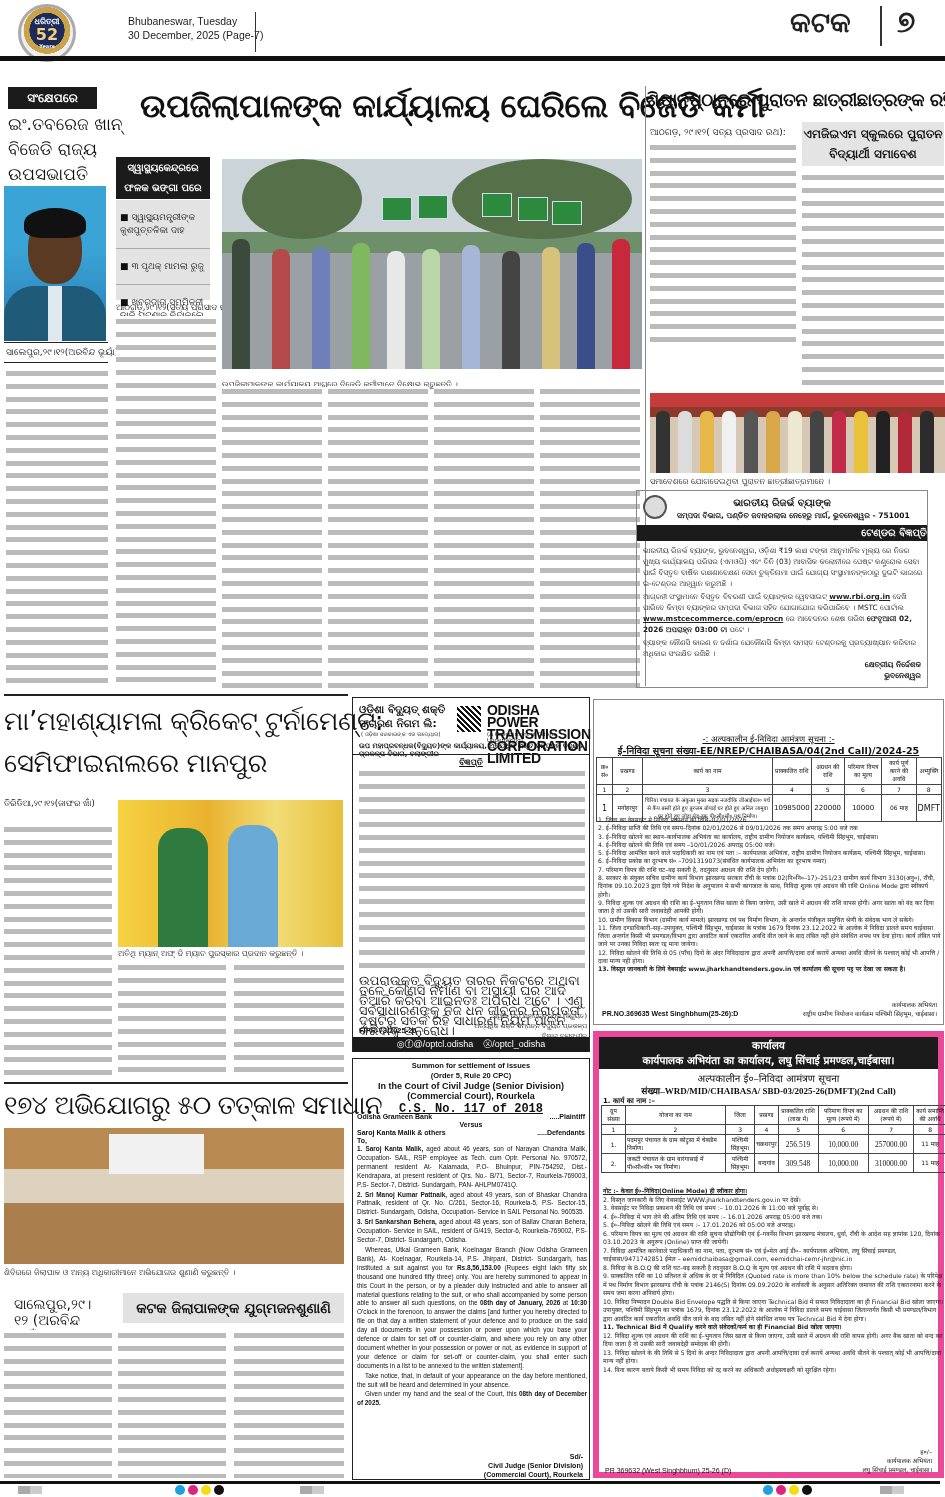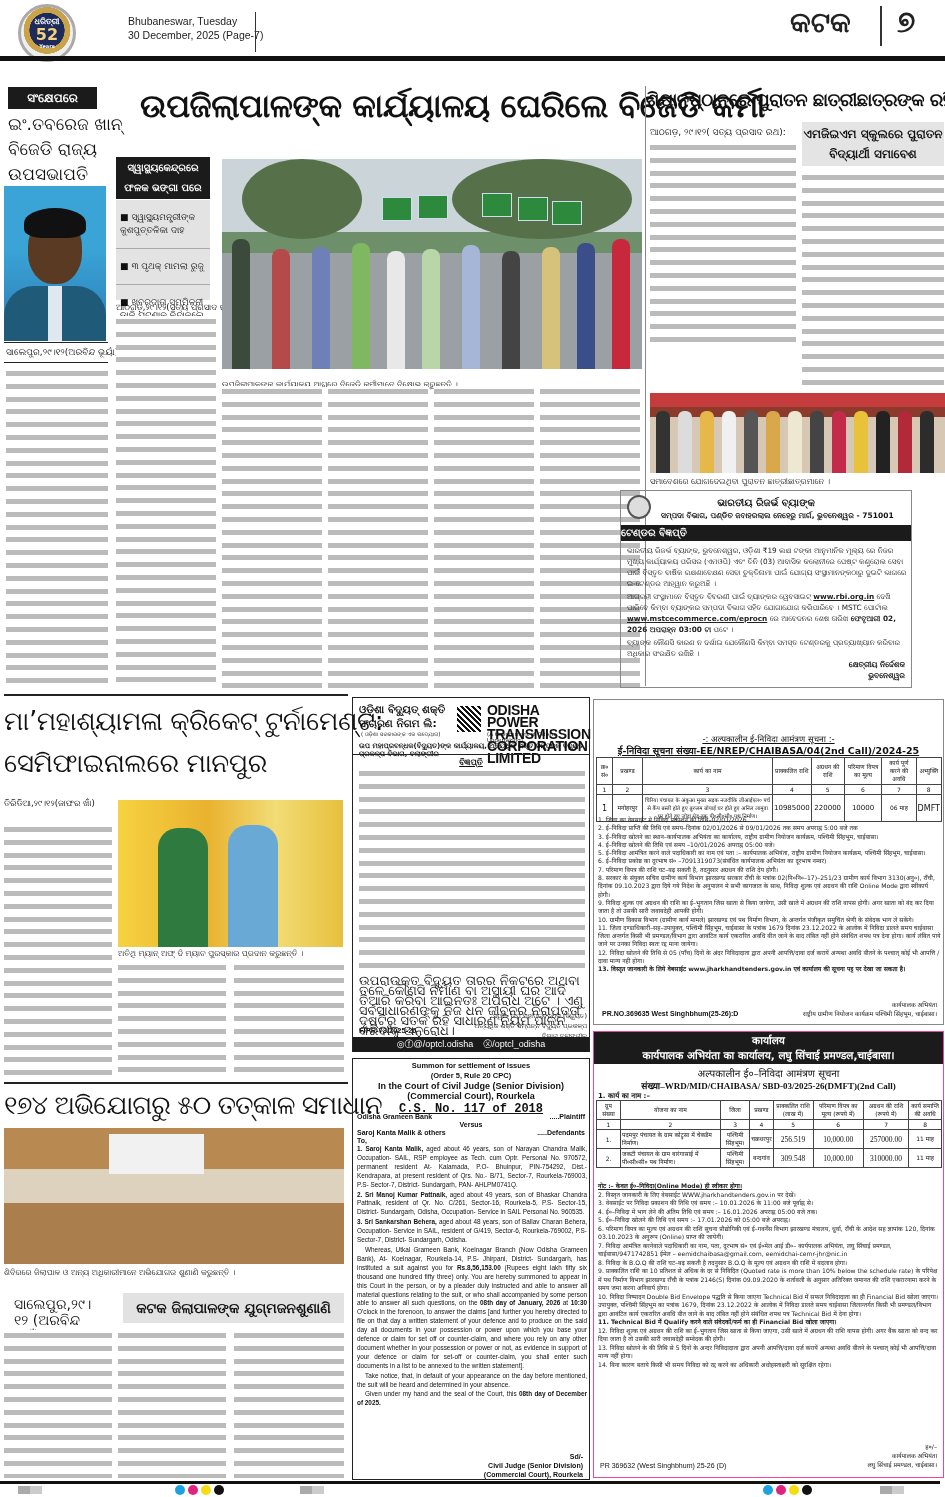--- a/index.html
+++ b/index.html
@@ -46,25 +46,25 @@
   #main-photo .person { position:absolute; bottom: 0; width: 18px; border-radius: 8px 8px 0 0; }
   #main-caption { left: 222px; top: 380px; }
   
   #rt-headline { left: 646px; top: 86px; width: 299px; font-size: 18px; font-weight: bold; line-height: 28px; white-space: nowrap; color: #111; letter-spacing: -0.6px; }
   #rt-dateline { left: 650px; top: 127px; font-size: 9px; }
   #rt-kicker { left: 802px; top: 122px; width: 142px; height: 44px; background: #e4e4e4; font-size: 12px; font-weight: bold; text-align: center; line-height: 20px; padding-top: 2px; }
   #rt-photo { left: 650px; top: 393px; width: 295px; height: 80px; background: linear-gradient(#c43c3c 0 18%, #8b3a2c 18% 30%, #d7c8b6 30% 100%); }
   #rt-photo .p { position:absolute; bottom:0; width: 14px; height: 62px; border-radius: 6px 6px 0 0; }
   #rt-caption { left: 650px; top: 477px; }
   
-  #rbi { left: 620px; top: 490px; width: 292px; height: 198px; border: 1px solid #888; }
+  #rbi { left: 636px; top: 490px; width: 292px; height: 198px; border: 1px solid #888; }
   #rbi-emblem { left: 6px; top: 4px; width: 24px; height: 24px; border-radius: 50%; border: 2px solid #555; background: #ddd; }
   #rbi-name { left: 0; top: 6px; width: 100%; text-align: center; font-size: 10px; font-weight: bold; }
   #rbi-address { left: 40px; top: 20px; width: 250px; font-size: 7.5px; font-weight: bold; }
-  #rbi-bar { left: 0; top: 34px; width: 100%; height: 16px; background: #1b1b1b; color: #fff; font-size: 10px; font-weight: bold; text-align: left; line-height: 16px; }
+  #rbi-bar { left: 0; top: 34px; width: 100%; height: 16px; background: #1b1b1b; color: #fff; font-size: 10px; font-weight: bold; text-align: right; line-height: 16px; }
   #rbi-body { left: 6px; top: 54px; width: 280px; font-size: 7.3px; line-height: 11px; color: #222; }
   #rbi-body .b { font-weight: bold; }
   #rbi-body .u { text-decoration: underline; }
   #rbi-sign { right: 6px; top: 168px; font-size: 7.5px; font-weight: bold; text-align: right; line-height: 11px; }
   
   #cricket-headline { left: 4px; top: 700px; width: 345px; font-size: 26px; line-height: 42px; color: #111; white-space: nowrap; letter-spacing: -0.5px; }
   #cricket-dateline { left: 4px; top: 798px; font-size: 8.5px; }
   #cricket-photo { left: 118px; top: 800px; width: 225px; height: 147px; background: linear-gradient(90deg, #f6d240, #e9b22f 40%, #f2dc76 70%, #e7c03d); }
   #cricket-photo .man1 { position:absolute; left: 40px; top: 28px; width: 50px; height: 120px; background: #2f7a3f; border-radius: 20px 20px 0 0; }
   #cricket-photo .man2 { position:absolute; left: 110px; top: 25px; width: 50px; height: 122px; background: #69a9d6; border-radius: 20px 20px 0 0; }
@@ -106,21 +106,21 @@
   #nrep-sub { left: 0; top: 33px; width: 100%; text-align: center; font-size: 8.5px; text-decoration: underline; }
   #nrep-no { left: 0; top: 44px; width: 100%; text-align: center; font-size: 9.5px; font-weight: bold; text-decoration: underline; }
   table.tend { border-collapse: collapse; font-size: 6px; }
   table.tend td, table.tend th { border: 1px solid #444; text-align: center; padding: 1px; font-weight: normal; }
   #nrep-table { left: 2px; top: 57px; width: 346px; }
   #nrep-notes { left: 4px; top: 116px; width: 344px; font-size: 6.1px; line-height: 8.3px; color: #222; }
   #nrep-notes .b { font-weight: bold; }
   #nrep-ref { left: 8px; top: 310px; font-family: "Liberation Sans", sans-serif; font-size: 7px; font-weight: bold; }
   #nrep-sign { right: 6px; top: 300px; font-size: 6.2px; text-align: right; line-height: 9px; }
   
-  #wrd { left: 593px; top: 1031px; width: 351px; height: 447px; border: 1px solid #ec4899; }
+  #wrd { left: 593px; top: 1031px; width: 351px; height: 447px; border: 6px solid #ec4899; }
   #wrd-bar { left: 0; top: 0; width: 100%; height: 32px; background: #1b1b1b; color: #fff; text-align: center; font-size: 10.5px; font-weight: bold; line-height: 15px; padding-top: 1px; }
   #wrd-sub { left: 0; top: 34px; width: 100%; text-align: center; font-size: 10px; font-family: "DejaVu Serif", serif; }
   #wrd-no { left: 0; top: 47px; width: 100%; text-align: center; font-size: 9px; font-weight: bold; font-family: "Liberation Serif", serif; }
   #wrd-work { left: 4px; top: 59px; font-size: 7px; font-weight: bold; }
   #wrd-table { left: 2px; top: 68px; width: 346px; }
   #wrd-notes { left: 4px; top: 150px; width: 344px; font-size: 6.1px; line-height: 8.5px; color: #222; }
   #wrd-notes .b { font-weight: bold; }
   #wrd-notes .u { text-decoration: underline; }
   #wrd-ref { left: 6px; top: 430px; font-family: "Liberation Sans", sans-serif; font-size: 7px; }
   #wrd-sign { right: 6px; top: 410px; font-size: 6.2px; text-align: right; line-height: 9px; }

